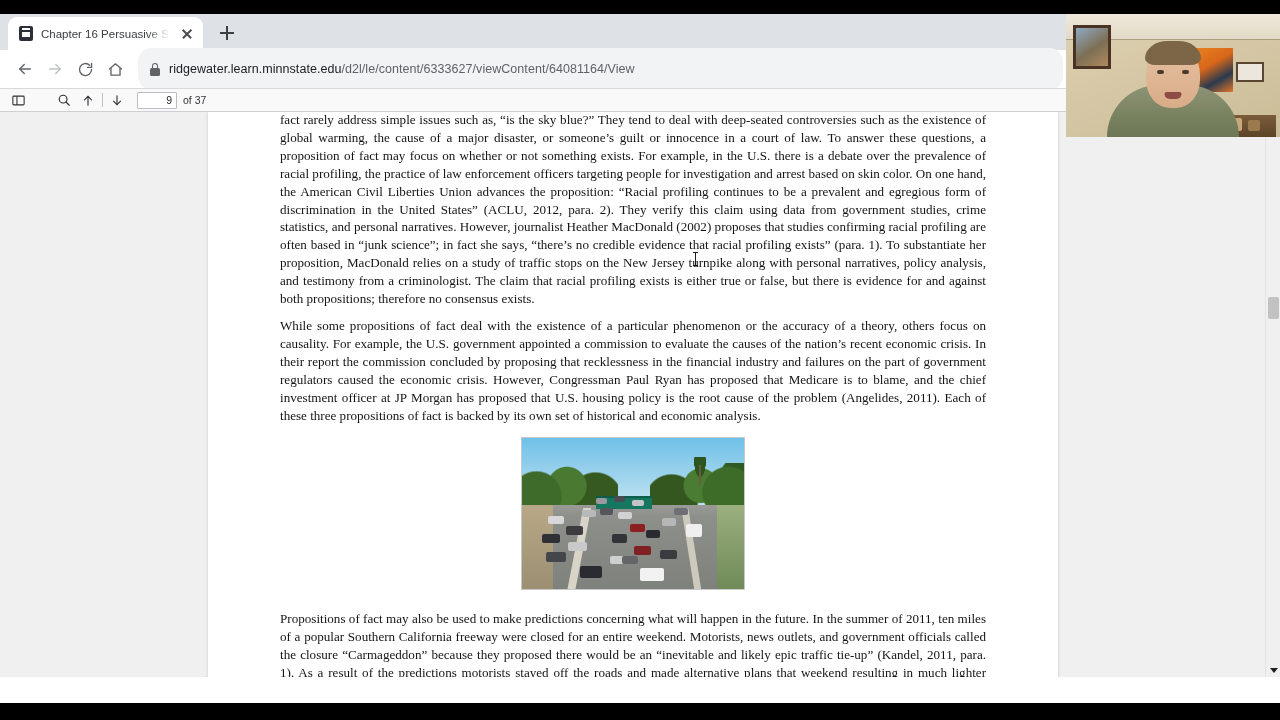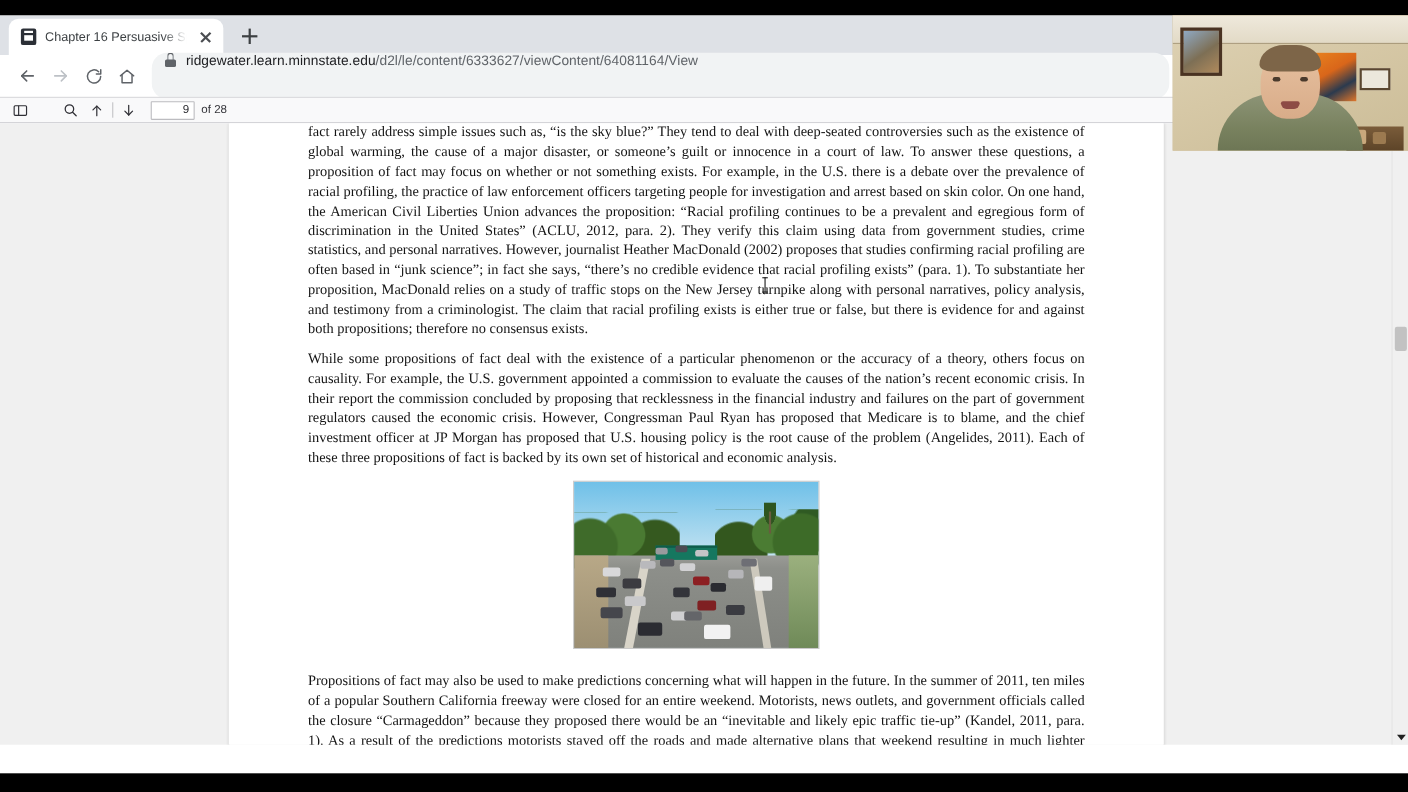--- a/index.html
+++ b/index.html
@@ -77,21 +77,21 @@
   .nav-btn {
     width: 30px; height: 30px; position: relative; flex: none;
     display: flex; align-items: center; justify-content: center;
     color: #5f6368;
   }
   .nav-btn svg { display: block; }
   .nav-btn.disabled { color: #bdc1c6; }
   .omnibox {
     flex: 1; height: 42px; margin-left: 8px; margin-right: 8px;
     background: #f1f3f4; border-radius: 14px;
-    display: flex; align-items: flex-start; padding: 0 12px; gap: 9px;
+    display: flex; align-items: center; padding: 0 12px; gap: 9px;
     max-width: 925px;
   }
   .lock-icon { width: 10px; height: 13px; position: relative; flex: none; }
   .lock-icon .body {
     position: absolute; left: 0; bottom: 0; width: 10px; height: 7.5px;
     background: #5f6368; border-radius: 1.5px;
   }
   .lock-icon .shackle {
     position: absolute; left: 2px; top: 0; width: 6px; height: 7px;
     border: 1.6px solid #5f6368; border-bottom: none;
@@ -333,21 +333,21 @@
           </svg>
       </div>
       <div class="tb-sep"></div>
       <div class="tb-btn">
         <svg width="14" height="15" viewBox="0 0 24 24" fill="none" stroke="currentColor" stroke-width="1.9" stroke-linecap="round" stroke-linejoin="round">
             <line x1="12" y1="4" x2="12" y2="19"></line>
             <polyline points="6,13 12,19 18,13"></polyline>
           </svg>
       </div>
       <input class="page-input" readonly="" value="9" style="">
-      <div class="page-total">of 28</div>
+      <div class="page-total">of 37</div>
 
       <div class="tb-right">
         <div class="tb-btn">
           <svg width="14" height="14" viewBox="0 0 24 24" stroke="currentColor" stroke-width="2" stroke-linecap="round">
               <line x1="5" y1="12" x2="19" y2="12"></line>
             </svg>
         </div>
         <div class="tb-sep"></div>
         <div class="tb-btn">
           <svg width="14" height="14" viewBox="0 0 24 24" stroke="currentColor" stroke-width="2" stroke-linecap="round">

